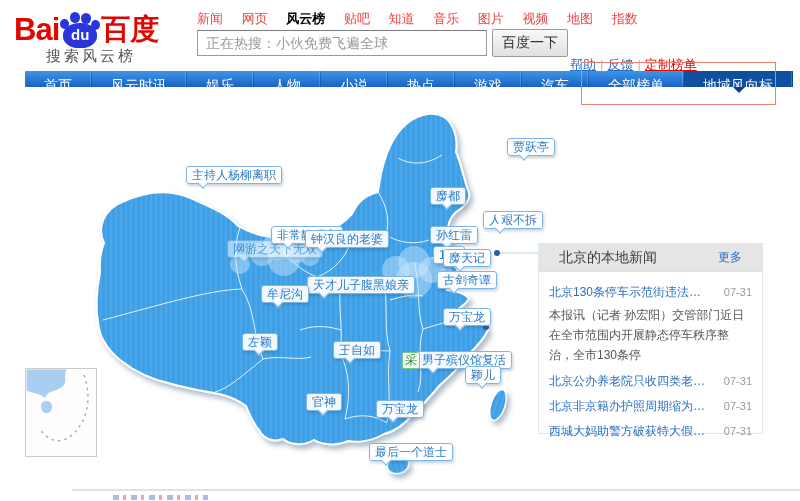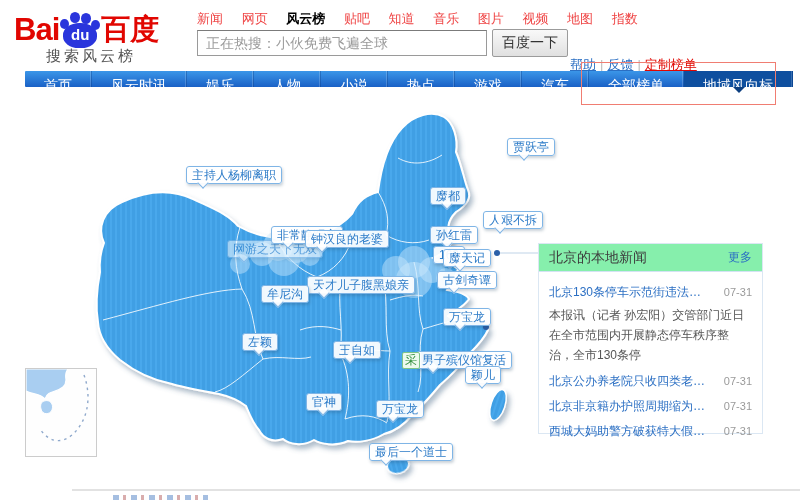--- a/index.html
+++ b/index.html
@@ -56,22 +56,22 @@
       background:rgba(255,255,255,.95);border-right:1px solid #7fb5e6;border-bottom:1px solid #7fb5e6;
       transform:rotate(45deg);}
   .map-label.ghost{opacity:.55;z-index:4;}
   .map-label.under{z-index:5;}
   .map-label.over{z-index:7;}
   .badge-green{position:absolute;z-index:7;background:#eefaee;border:1px solid #7fc487;border-radius:2px;
       color:#2f8d3a;font-size:12px;line-height:15px;padding:0 2px;cursor:pointer;}
 
   
   .news-panel{left:538px;top:243px;width:223px;height:189px;background:#fff;border:1px solid #dbe7f3;z-index:5;}
-  .news-head{height:27px;background:#86efac;border-bottom:1px solid #d3e3f3;display:flex;
-      align-items:center;justify-content:space-between;padding:0 10px;}
+  .news-head{height:27px;background:#e5e5e5;border-bottom:1px solid #d3e3f3;display:flex;
+      align-items:center;justify-content:space-between;padding:0 20px;}
   .news-title{font-size:14px;color:#3d3d3d;}
   .news-more{font-size:12px;color:#2b6fc3;cursor:pointer;}
   .news-body{padding:8px 10px 0 10px;}
   .news-row{display:flex;justify-content:space-between;align-items:baseline;margin-top:8px;}
   .news-row .t{font-size:12px;color:#2b6fc3;cursor:pointer;white-space:nowrap;overflow:hidden;
       text-overflow:ellipsis;max-width:162px;}
   .news-row .d{font-size:11px;color:#9a9a9a;}
   .news-desc{font-size:12px;color:#555;line-height:20px;margin:4px 0 2px 0;}
   .news-src{position:absolute;right:12px;bottom:14px;font-size:12px;color:#666;}
   .news-src a{color:#2b6fc3;cursor:pointer;}

